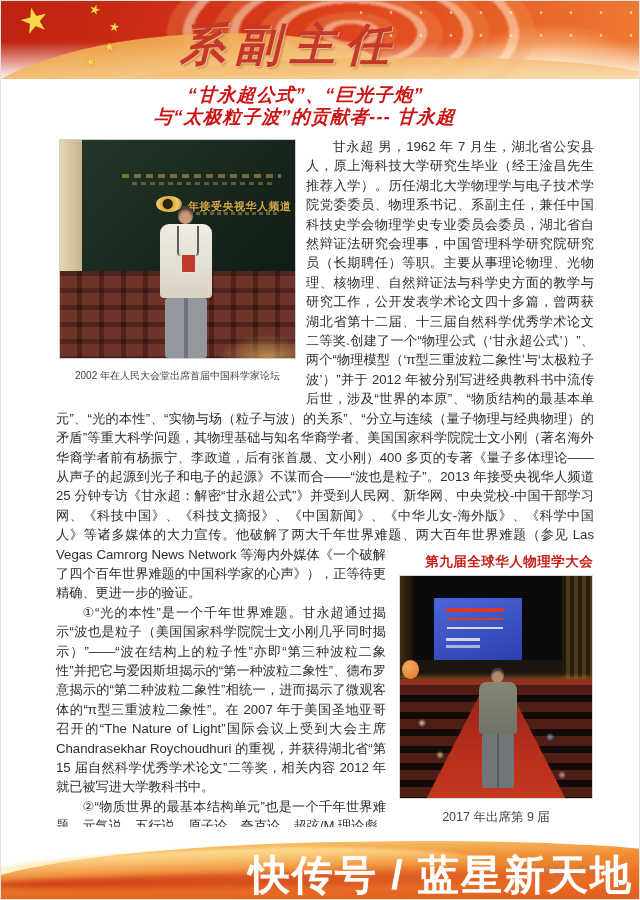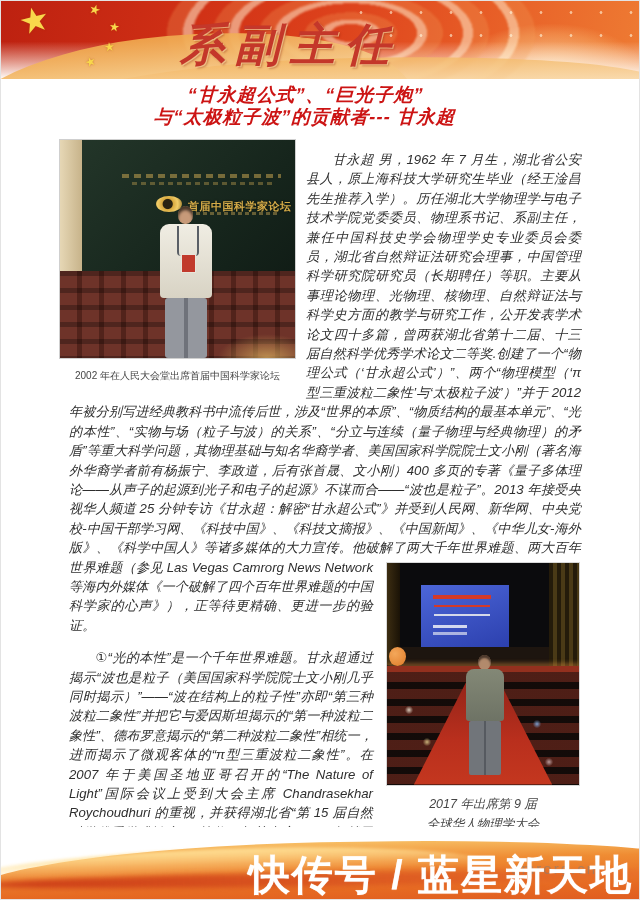--- a/index.html
+++ b/index.html
@@ -58,21 +58,21 @@
     color:#cc1414;font-weight:700;font-style:italic;
     font-size:18.5px;line-height:22px;letter-spacing:1px;
     transform:skewX(-2deg);
   }
   
   .content{
     height:700px;overflow:hidden;box-sizing:border-box;
     padding:5px 45px 0 55px;
     font-size:13.2px;line-height:19.4px;color:#2e2e2e;text-align:justify;
   }
-  .content p{margin:13px;text-indent:2em;font-style:italic;}
+  .content p{margin:0;text-indent:2em;}
   
   .photo1-block{float:left;width:237px;margin:2px 10px 4px 3px;}
   .photo1{
     position:relative;width:235px;height:218px;overflow:hidden;border:1px solid #cfcfcf;
     background:linear-gradient(135deg,#24372a 0%,#16251c 55%,#0d1712 100%);
   }
   .ph1-wall{position:absolute;left:0;top:0;width:22px;height:68%;
     background:linear-gradient(to right,#e6d7b5,#c7b38a);}
   .ph1-tinytext{position:absolute;left:62px;top:34px;right:14px;height:4px;opacity:.55;
     background:repeating-linear-gradient(to right,rgba(214,175,85,.9) 0 7px,transparent 7px 12px);}
@@ -184,35 +184,36 @@
   </div>
 
   <div class="content">
 
     <div class="photo1-block">
       <div class="photo1">
         <div class="ph1-wall"></div>
         <div class="ph1-tinytext"></div>
         <div class="ph1-tinytext2"></div>
         <div class="ph1-logo"></div>
-        <div class="ph1-banner-text">首届中国科学家论坛</div>
+        <div class="ph1-banner-text">年接受央视华人频道</div>
         <div class="ph1-banner-sub"></div>
         <div class="ph1-floor"></div>
         <div class="ph1-man">
           <div class="ph1-head"></div>
           <div class="ph1-shirt"></div>
           <div class="ph1-lanyard"></div>
           <div class="ph1-badge"></div>
           <div class="ph1-pants"></div>
         </div>
       </div>
       <div class="caption1">2002 年在人民大会堂出席首届中国科学家论坛</div>
     </div>
 
     <p class="para"><span>甘永超 男，1962 年 7 月生，湖北省公安县人，原上海科技大学研究生毕业（经王淦昌先生推荐入学）。历任湖北大学物理学与电子技术学院党委委员、物理系书记、系副主任，兼任中国科技史学会物理学史专业委员会委员，湖北省自然辩证法研究会理事，中国管理科学研究院研究员（长期聘任）等职。主要从事理论物理、光物理、核物理、自然辩证法与科学史方面的教学与研究工作，公开发表学术论文四十多篇，曾两获湖北省第十二届、十三届自然科学优秀学术论文二等奖.创建了一个“物理公式（‘甘永超公式’）”、两个“物理模型（‘π型三重波粒二象性’与‘太极粒子波’）”并于 2012 年被分别写进经典教科书中流传后世，涉及“世界的本原”、“物质结构的最基本单元”、“光的本性”、“实物与场（粒子与波）的关系”、“分立与连续（量子物理与经典物理）的矛盾”等重大科学问题，其物理基础与知名华裔学者、美国国家科学院院士文小刚（著名海外华裔学者前有杨振宁、李政道，后有张首晟、文小刚）400 多页的专著《量子多体理论——从声子的起源到光子和电子的起源》不谋而合——“波也是粒子”。2013 年接受央视华人频道 25 分钟专访《甘永超：解密“甘永超公式”》并受到人民网、新华网、中央党校-中国干部学习网、《科技中国》、《科技文摘报》、《中国新闻》、《中华儿女-海外版》、《科学中国人》等诸多媒体的大力宣传。他破解了两大千年世界难题、两大百年世界难题（参见 Las Vegas C</span><span class="photo2-block">
+          <span class="ph2-banner">第九届全球华人物理学大会</span>
           <span class="photo2">
             <span class="ph2-curtainL"></span>
             <span class="ph2-curtainR"></span>
             <span class="ph2-screen"></span>
             <span class="ph2-stage"></span>
             <span class="ph2-stagefront"></span>
             <span class="ph2-audience"></span>
             <span class="ph2-carpet"></span>
             <span class="ph2-balloon"></span>
             <span class="ph2-man">

